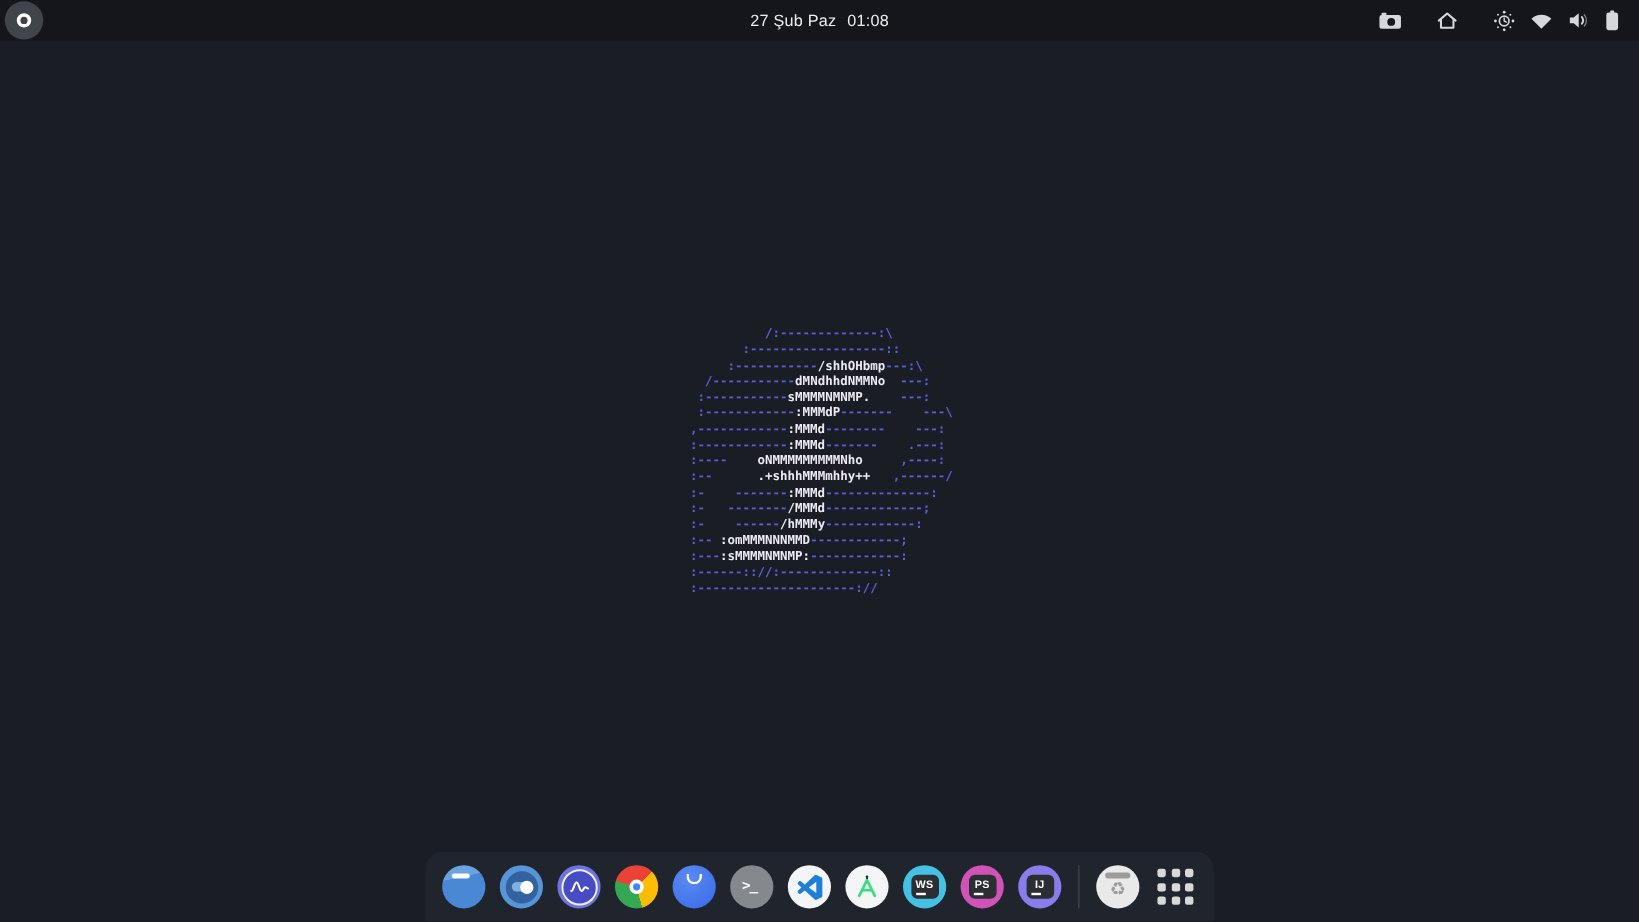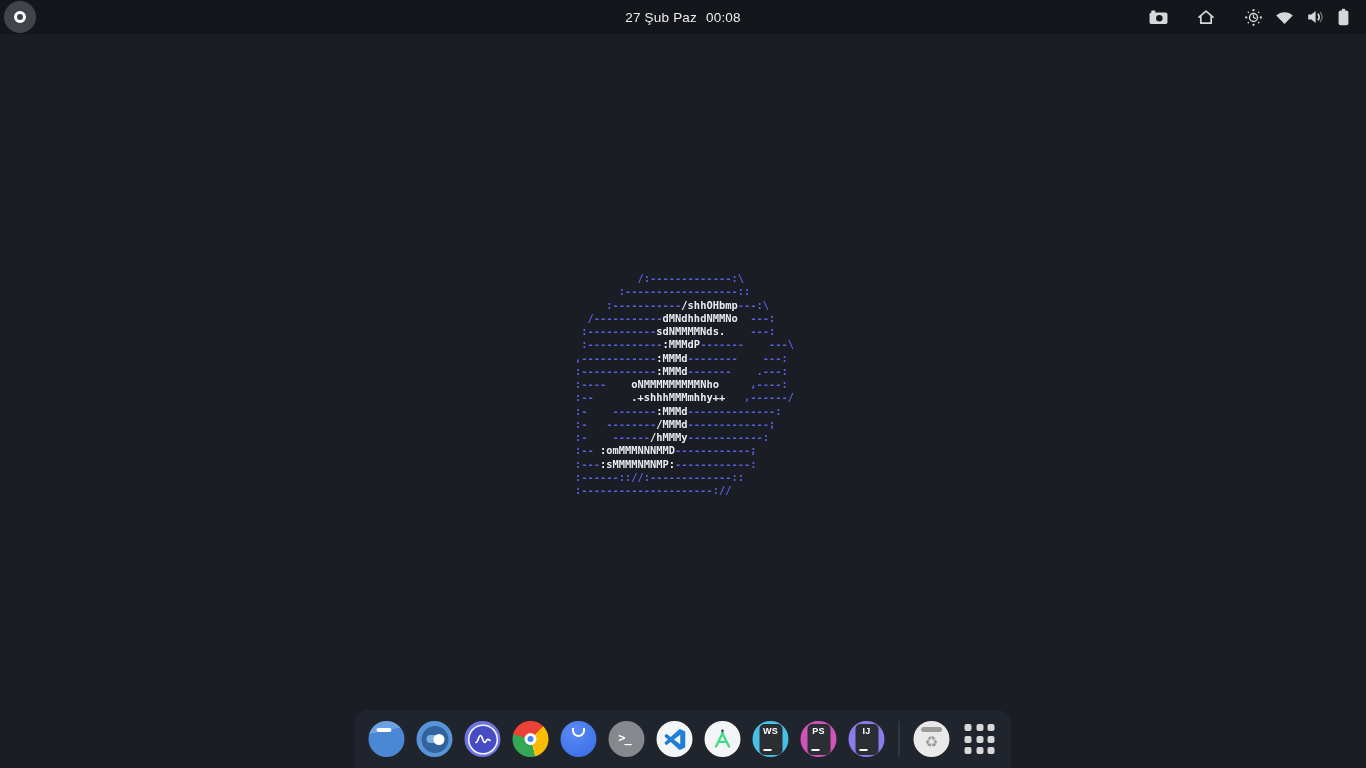--- a/index.html
+++ b/index.html
@@ -62,21 +62,21 @@
                     width:13px; height:9px; border:2.6px solid #ffffff; border-top:none;
                     border-radius:0 0 8px 8px; }
   
   .ic-term { background:#85888d; display:flex; align-items:center; justify-content:center; }
   .ic-term .glyph { color:#ffffff; font:bold 12px "DejaVu Sans Mono", monospace;
                     letter-spacing:-1px; margin:-2px 0 0 -4px; }
   
   .ic-plate { background:#f4f5f6; display:flex; align-items:center; justify-content:center; }
   
   .jb { display:flex; align-items:center; justify-content:center; }
-  .jb-sq { width:23px; height:31px; border-radius:5px; background:#2b2e33; position:relative; }
+  .jb-sq { width:23px; height:20px; border-radius:5px; background:#2b2e33; position:relative; }
   .jb-sq span { position:absolute; top:2.5px; left:0; width:100%; text-align:center;
                 color:#ffffff; font-size:9px; font-weight:800; letter-spacing:.3px; }
   .jb-bar { position:absolute; left:4px; bottom:3.5px; width:8px; height:1.8px; background:#ffffff; }
   
   .ic-trash { background:#e9e9ea; }
   .ic-trash .lid { position:absolute; top:6px; left:50%; transform:translateX(-50%);
                    width:21px; height:4.5px; border-radius:2.5px; background:#9c9c9c; }
   .ic-trash .rec { position:absolute; top:11px; left:0; width:100%; text-align:center;
                    color:#9c9c9c; font-size:15px; line-height:20px; }
   
@@ -92,21 +92,21 @@
 
 <div class="screen">
 
   <div class="topbar">
     <button class="tb-left-btn">
       <span class="tb-ring"></span>
     </button>
 
     <div class="tb-clock">
       <span>27 Şub Paz</span>
-      <span>00:08</span>
+      <span>01:08</span>
     </div>
 
     <div class="tb-icons">
       <button class="tb-ic gap-lg">
         <svg width="19" height="15" viewBox="0 0 18 14">
           <rect x="2.2" y="0.4" width="3.8" height="2.4" rx="0.7" fill="#d5d7da"></rect>
           <path fill="#d5d7da" fill-rule="evenodd" d="M2.3 2.2 H15.7 A1.8 1.8 0 0 1 17.5 4 V11.4 A1.8 1.8 0 0 1 15.7 13.2 H2.3 A1.8 1.8 0 0 1 0.5 11.4 V4 A1.8 1.8 0 0 1 2.3 2.2 Z M9.8 4.6 A3.1 3.1 0 1 0 9.8 10.8 A3.1 3.1 0 0 0 9.8 4.6 Z"></path>
         </svg>
       </button>
       <button class="tb-ic gap-lg">
@@ -149,21 +149,21 @@
           <rect x="1.6" y="2.4" width="9.8" height="14.8" rx="2" fill="#d5d7da"></rect>
         </svg>
       </button>
     </div>
   </div>
 
   <pre id="ascii" class="ascii" style="color: rgb(92, 95, 224); --aw: #eceaf2;"><span>          /:-------------:\</span>
 <span>       :------------------::</span>
 <span>     :-----------</span><span class="aw">/shhOHbmp</span><span>---:\</span>
 <span>  /-----------</span><span class="aw">dMNdhhdNMMNo</span><span>  ---:</span>
-<span> :-----------</span><span class="aw">sdNMMMMNds.</span><span>    ---:</span>
+<span> :-----------</span><span class="aw">sMMMMNMNMP.</span><span>    ---:</span>
 <span> :------------</span><span class="aw">:MMMdP</span><span>-------    ---\</span>
 <span>,------------</span><span class="aw">:MMMd</span><span>--------    ---:</span>
 <span>:------------</span><span class="aw">:MMMd</span><span>-------    .---:</span>
 <span>:----    </span><span class="aw">oNMMMMMMMMMNho</span><span>     ,----:</span>
 <span>:--      </span><span class="aw">.+shhhMMMmhhy++</span><span>   ,------/</span>
 <span>:-    -------</span><span class="aw">:MMMd</span><span>--------------:</span>
 <span>:-   --------</span><span class="aw">/MMMd</span><span>-------------;</span>
 <span>:-    ------</span><span class="aw">/hMMMy</span><span>------------:</span>
 <span>:-- </span><span class="aw">:omMMMNNNMMD</span><span>------------;</span>
 <span>:---</span><span class="aw">:sMMMMNMNMP:</span><span>------------:</span>

